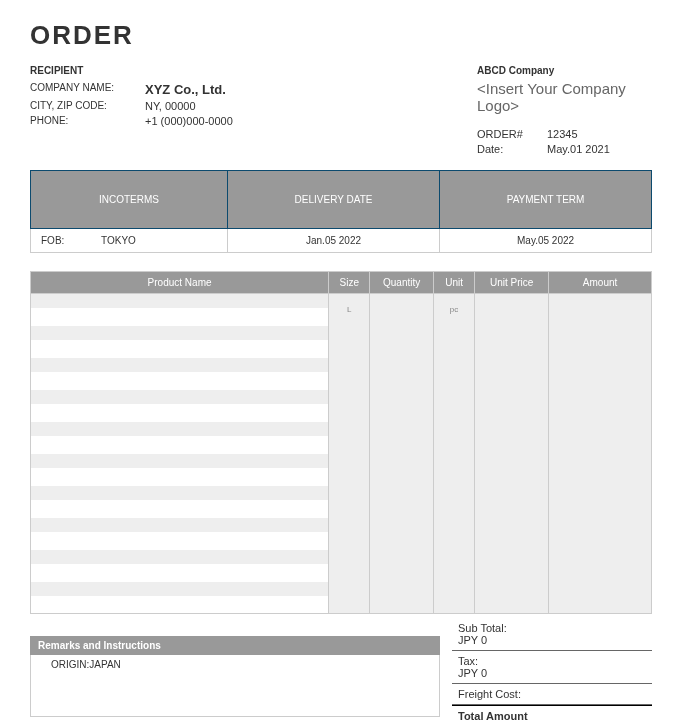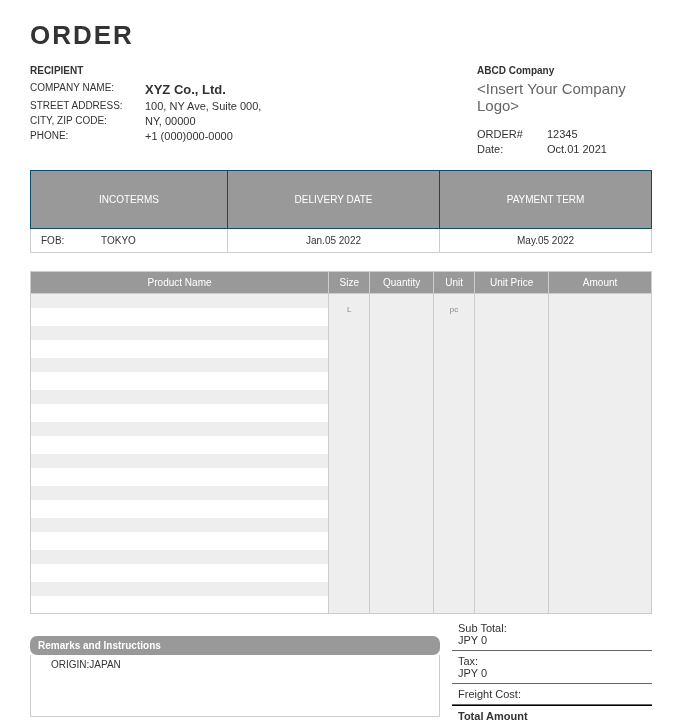--- a/index.html
+++ b/index.html
@@ -29,61 +29,57 @@
   .product-table tr.code-row td { font-size: 8px; color: #888; background: #eee; height: 14px; }
   .product-table tr.name-row td { font-size: 11px; color: #333; height: 18px; }
   .col-name { width: 290px; }
   .col-size { width: 40px; text-align: center; }
   .col-qty { width: 62px; text-align: center; }
   .col-unit { width: 40px; text-align: center; }
   .col-price { width: 72px; text-align: center; }
   .col-amt { width: 100px; text-align: center; }
   .bottom-section { display: flex; margin-top: 4px; gap: 12px; }
   .remarks-block { flex: 1; }
-  .remarks-header { background: #999; color: #fff; font-size: 10px; font-weight: bold; padding: 4px 8px; border-radius: 7px; }
+  .remarks-header { background: #999; color: #fff; font-size: 10px; font-weight: bold; padding: 4px 8px; }
   .remarks-body { border: 1px solid #ccc; border-top: none; padding: 4px 20px; height: 62px; font-size: 10px; }
   .totals-block { width: 200px; }
   .totals-row { display: flex; justify-content: space-between; padding: 4px 6px; border-bottom: 1px solid #666; font-size: 11px; flex-direction: column; }
   .totals-row.grand { font-weight: bold; border-top: 1px solid #000; border-bottom: 1px solid #000; }
 </style>
 </head>
 <body>
 
 <div class="title">ORDER</div>
 
 <div class="top-section">
   <div class="recipient-block">
     <div class="recipient-title">RECIPIENT</div>
     <div class="field-row">
       <div class="field-label">COMPANY NAME:</div>
       <div class="field-val bold">XYZ Co., Ltd.</div>
     </div>
     <div class="field-row">
-      <div class="field-label">STREET ADDRESS:</div>
-      <div class="field-val">100, NY Ave, Suite 000,</div>
-    </div>
-    <div class="field-row">
       <div class="field-label">CITY, ZIP CODE:</div>
       <div class="field-val">NY, 00000</div>
     </div>
     <div class="field-row">
       <div class="field-label">PHONE:</div>
       <div class="field-val">+1 (000)000-0000</div>
     </div>
   </div>
   <div class="company-block">
     <div class="company-name">ABCD Company</div>
     <div class="logo-placeholder">&lt;Insert Your Company Logo&gt;</div>
     <div class="order-meta-row">
       <div class="order-meta-label">ORDER#</div>
       <div>12345</div>
     </div>
     <div class="order-meta-row">
       <div class="order-meta-label">Date:</div>
-      <div>Oct.01 2021</div>
+      <div>May.01 2021</div>
     </div>
   </div>
 </div>
 
 <table class="terms-table">
   <tbody>
       <tr>
     <th>INCOTERMS</th>
     <th>DELIVERY DATE</th>
     <th>PAYMENT TERM</th>

